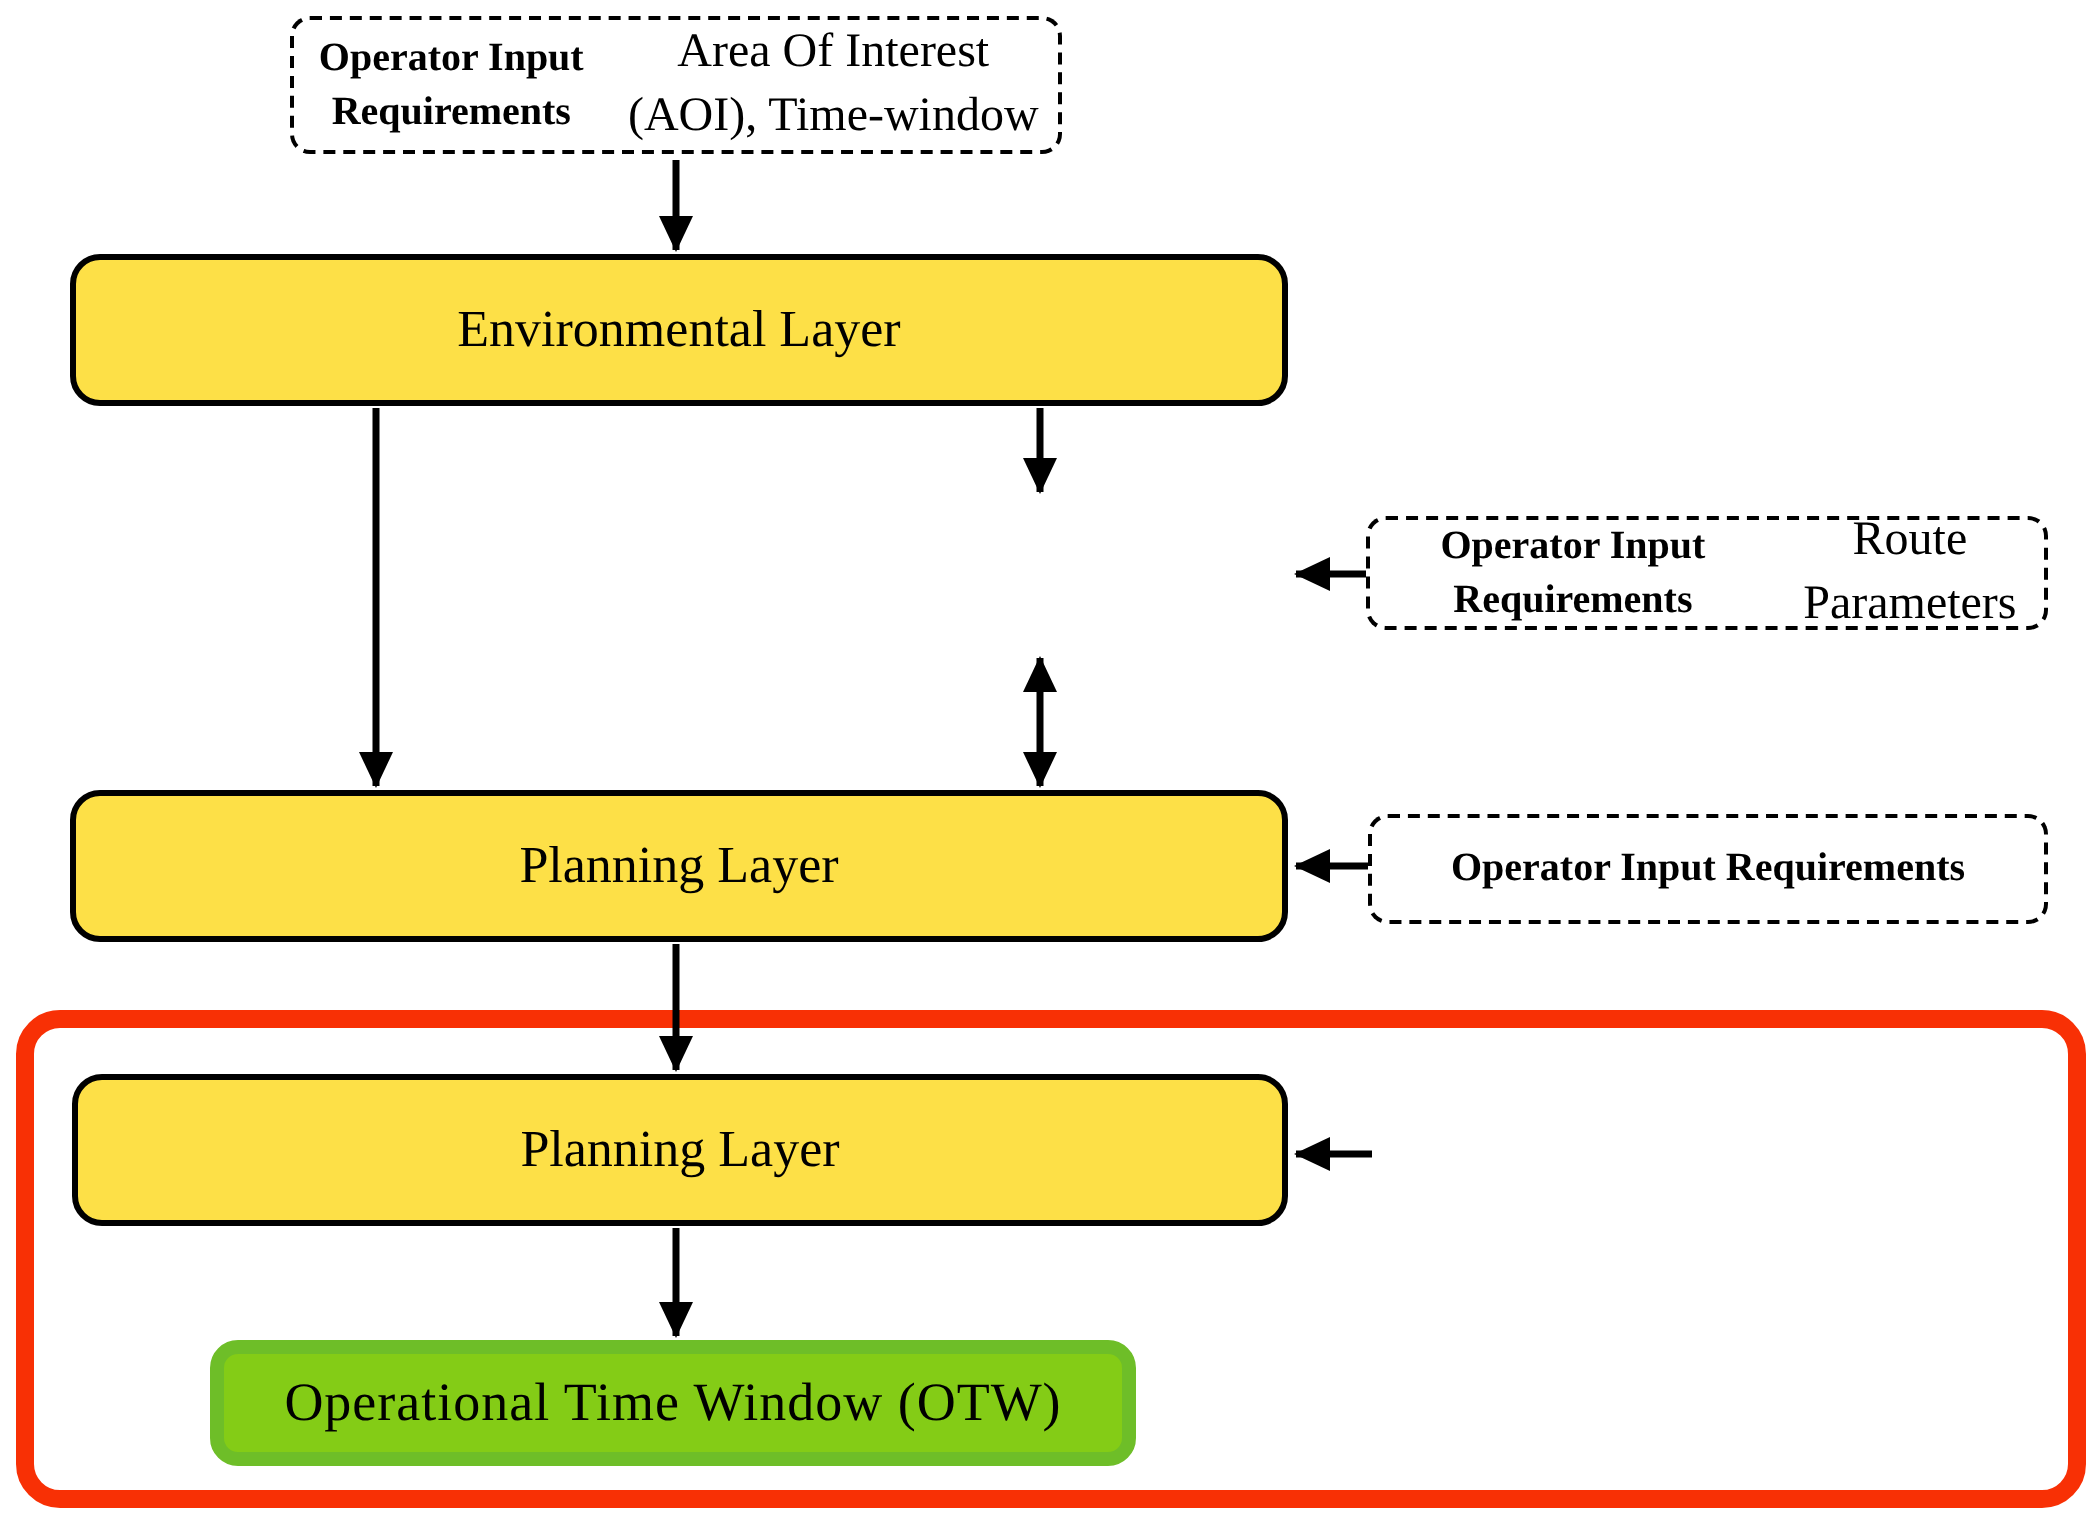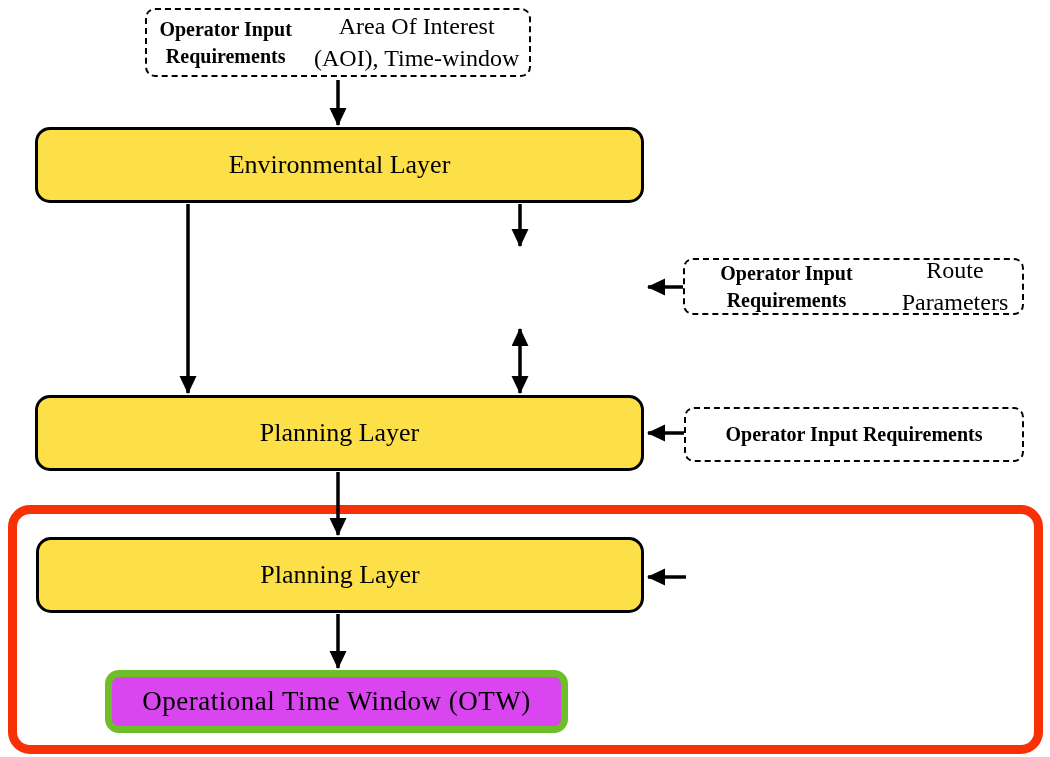--- a/index.html
+++ b/index.html
@@ -56,21 +56,21 @@
     background: transparent;
     z-index: 1;
   }
 
   
   #otw-box {
     left: 105px; top: 670px;
     width: 463px; height: 63px;
     border: 7px solid var(--highlight-green, #6ebe28);
     border-radius: 14px;
-    background: #d946ef;
+    background: #84cc16;
     display: flex;
     align-items: center;
     justify-content: center;
     font-size: 27px;
     letter-spacing: 0.5px;
     color: #000000;
     z-index: 2;
   }
 
   #arrow-layer {

